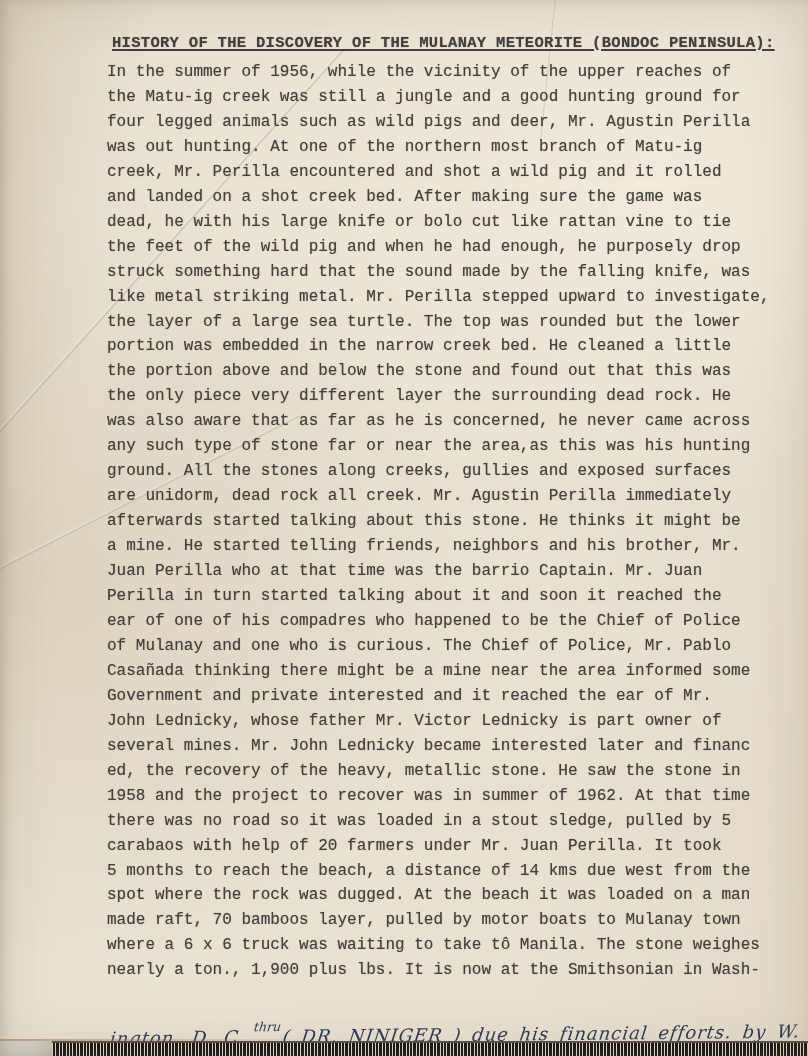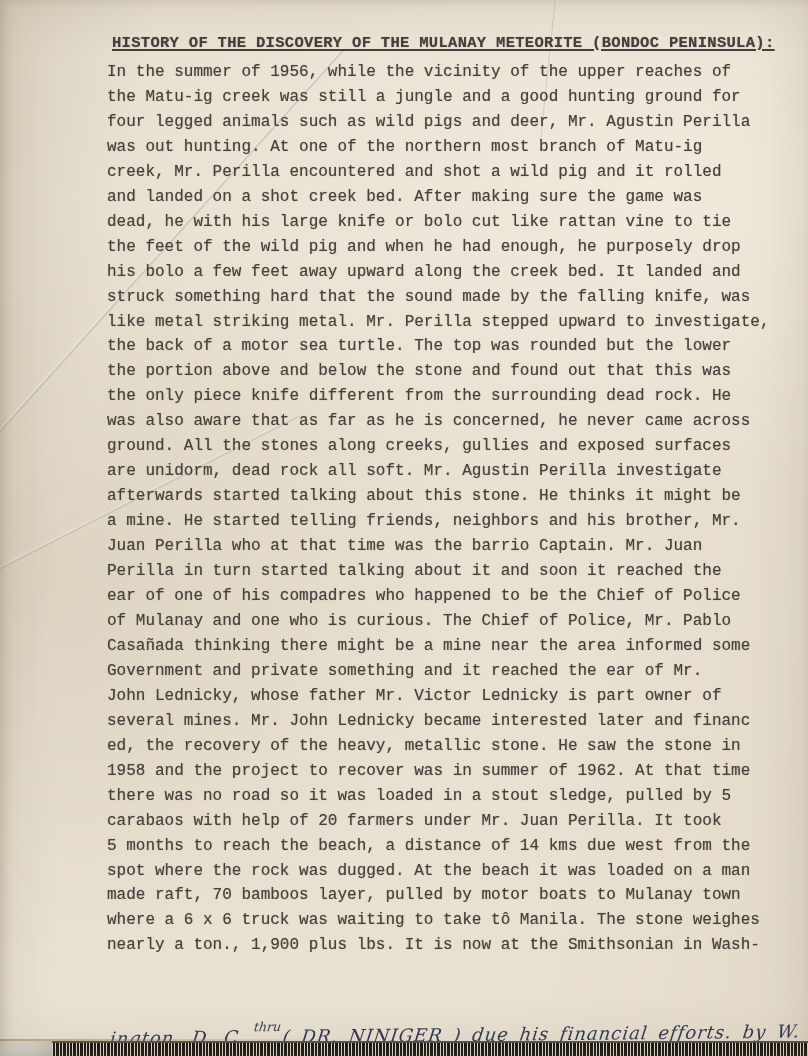--- a/index.html
+++ b/index.html
@@ -90,37 +90,38 @@
 
   <div class="body-text">
       <div class="typed-line">In the summer of 1956, while the vicinity of the upper reaches of</div>
       <div class="typed-line">the Matu-ig creek was still a jungle and a good hunting ground for</div>
       <div class="typed-line">four legged animals such as wild pigs and deer, Mr. Agustin Perilla</div>
       <div class="typed-line">was out hunting. At one of the northern most branch of Matu-ig</div>
       <div class="typed-line">creek, Mr. Perilla encountered and shot a wild pig and it rolled</div>
       <div class="typed-line">and landed on a shot creek bed. After making sure the game was</div>
       <div class="typed-line">dead, he with his large knife or bolo cut like rattan vine to tie</div>
       <div class="typed-line">the feet of the wild pig and when he had enough, he purposely drop</div>
-      <div class="typed-line">his bolo a few feet away upward along the creek bed. It landed and</div>
       <div class="typed-line">struck something hard that the sound made by the falling knife, was</div>
       <div class="typed-line">like metal striking metal. Mr. Perilla stepped upward to investigate,</div>
-      <div class="typed-line">the back of a motor sea turtle. The top was rounded but the lower</div>
+      <div class="typed-line">the layer of a large sea turtle. The top was rounded but the lower</div>
+      <div class="typed-line">portion was embedded in the narrow creek bed. He cleaned a little</div>
       <div class="typed-line">the portion above and below the stone and found out that this was</div>
-      <div class="typed-line">the only piece knife different from the surrounding dead rock. He</div>
+      <div class="typed-line">the only piece very different layer the surrounding dead rock. He</div>
       <div class="typed-line">was also aware that as far as he is concerned, he never came across</div>
+      <div class="typed-line">any such type of stone far or near the area,as this was his hunting</div>
       <div class="typed-line">ground. All the stones along creeks, gullies and exposed surfaces</div>
-      <div class="typed-line">are unidorm, dead rock all soft. Mr. Agustin Perilla investigate</div>
+      <div class="typed-line">are unidorm, dead rock all creek. Mr. Agustin Perilla immediately</div>
       <div class="typed-line">afterwards started talking about this stone. He thinks it might be</div>
       <div class="typed-line">a mine. He started telling friends, neighbors and his brother, Mr.</div>
       <div class="typed-line">Juan Perilla who at that time was the barrio Captain. Mr. Juan</div>
       <div class="typed-line">Perilla in turn started talking about it and soon it reached the</div>
       <div class="typed-line">ear of one of his compadres who happened to be the Chief of Police</div>
       <div class="typed-line">of Mulanay and one who is curious. The Chief of Police, Mr. Pablo</div>
       <div class="typed-line">Casañada thinking there might be a mine near the area informed some</div>
-      <div class="typed-line">Government and private something and it reached the ear of Mr.</div>
+      <div class="typed-line">Government and private interested and it reached the ear of Mr.</div>
       <div class="typed-line">John Lednicky, whose father Mr. Victor Lednicky is part owner of</div>
       <div class="typed-line">several mines. Mr. John Lednicky became interested later and financ</div>
       <div class="typed-line">ed, the recovery of the heavy, metallic stone. He saw the stone in</div>
       <div class="typed-line">1958 and the project to recover was in summer of 1962. At that time</div>
       <div class="typed-line">there was no road so it was loaded in a stout sledge, pulled by 5</div>
       <div class="typed-line">carabaos with help of 20 farmers under Mr. Juan Perilla. It took</div>
       <div class="typed-line">5 months to reach the beach, a distance of 14 kms due west from the</div>
       <div class="typed-line">spot where the rock was dugged. At the beach it was loaded on a man</div>
       <div class="typed-line">made raft, 70 bamboos layer, pulled by motor boats to Mulanay town</div>
       <div class="typed-line">where a 6 x 6 truck was waiting to take tô Manila. The stone weighes</div>

